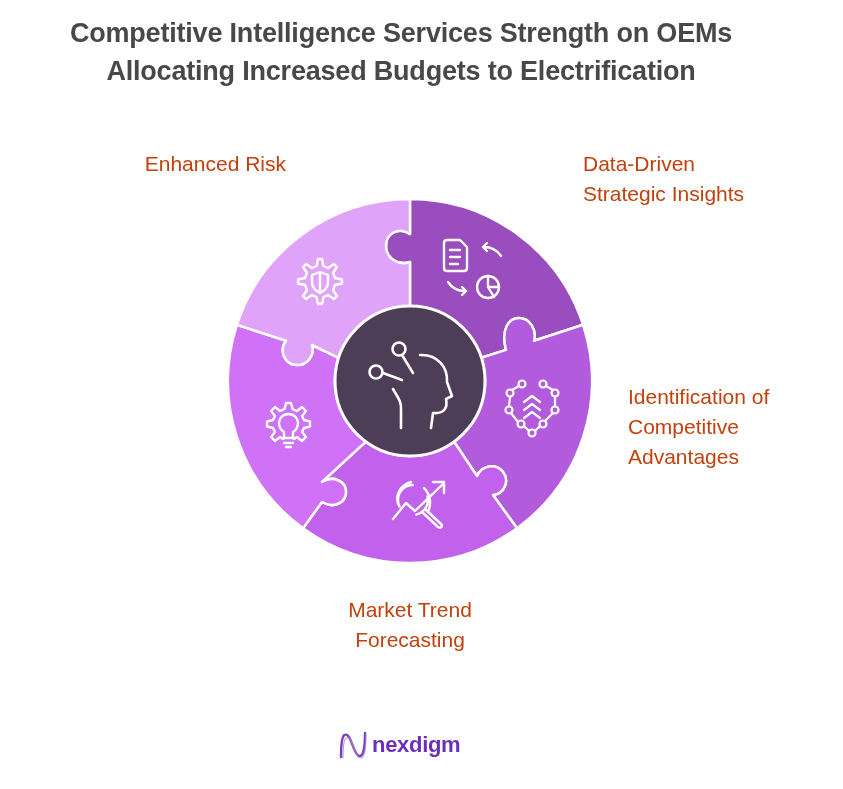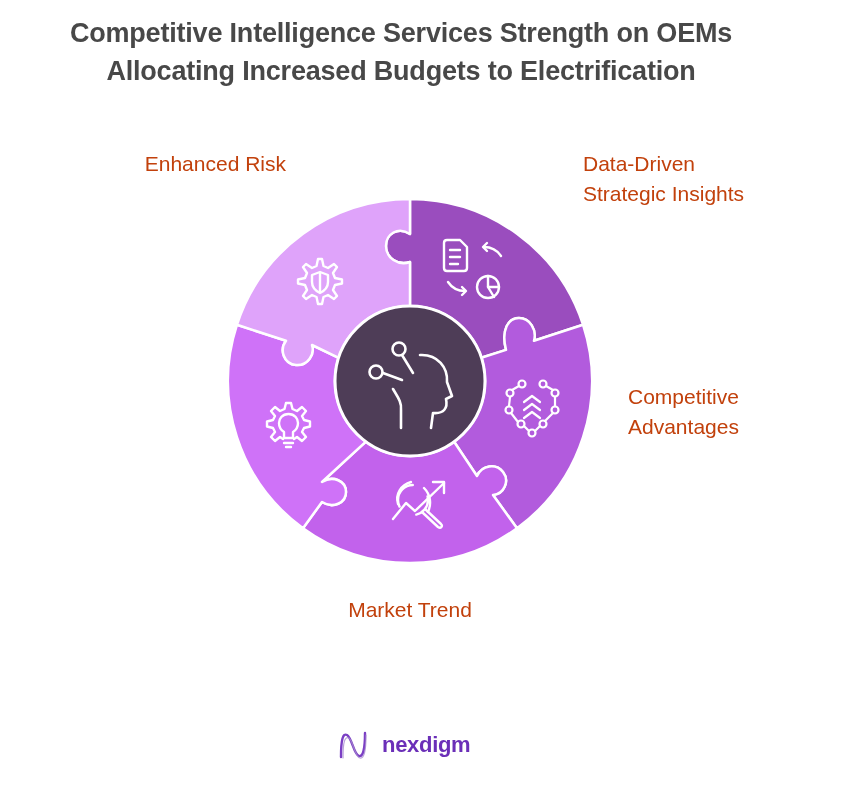--- a/index.html
+++ b/index.html
@@ -6,21 +6,21 @@
     body { width: 843px; height: 789px; position: relative; overflow: hidden;
            font-family: "Liberation Sans", "DejaVu Sans", sans-serif; }
     .title { position: absolute; left: 0; top: 14px; width: 802px; text-align: center;
              font-weight: bold; font-size: 27px; line-height: 38px; color: #484848; letter-spacing: -0.2px; }
     .title div { white-space: nowrap; }
     .label { position: absolute; font-size: 21px; line-height: 30px; color: #c2410c; white-space: nowrap; }
     .label div { white-space: nowrap; }
     .right-align { text-align: right; }
     .center-align { text-align: center; }
     svg.diagram { position: absolute; left: 0; top: 0; }
-    .logo { position: absolute; left: 338px; top: 729px; display: flex; align-items: center; gap: 14px; }
+    .logo { position: absolute; left: 338px; top: 729px; display: flex; align-items: center; gap: 4px; }
     .logo-text { font-size: 22px; font-weight: bold; color: #6b2fb8; letter-spacing: -0.3px; }
   </style>
 </head>
 <body>
 
 <div class="title">
   <div>Competitive Intelligence Services Strength on OEMs</div>
   <div>Allocating Increased Budgets to Electrification</div>
 </div>
 
@@ -164,29 +164,31 @@
 <div class="label right-align" style="left: 108px; top: 149px; width: 178px;">
   <div>Enhanced Risk</div>
 </div>
 
 <div class="label" style="left: 536px; top: 149px; margin-left: 47px;">
   <div>Data-Driven</div>
   <div>Strategic Insights</div>
 </div>
 
 <div class="label" style="left: 628px; top: 382px;">
+  <div>Identification of</div>
   <div>Competitive</div>
   <div>Advantages</div>
 </div>
 
 <div class="label center-align" style="left: 50px; top: 397px; width: 170px;">
 </div>
 
 <div class="label center-align" style="left: 310px; top: 595px; width: 200px;">
   <div>Market Trend</div>
+  <div>Forecasting</div>
 </div>
 
 <div class="logo">
   <svg width="30" height="32" viewBox="0 0 30 32">
     <path d="M3,28 C3,10 5,4 9,6 C14,9 16,26 21,27 C25,28 27,20 27,4" fill="none" stroke="#7b3fc4" stroke-width="2.4" stroke-linecap="round"></path>
     <path d="M5,29 C5,12 7,7 11,9 C15,12 17,28 22,29 C26,30 28,22 28,6" fill="none" stroke="#a78bd0" stroke-width="1.2" stroke-linecap="round" opacity="0.8"></path>
   </svg>
   <span class="logo-text">nexdigm</span>
 </div>
 

